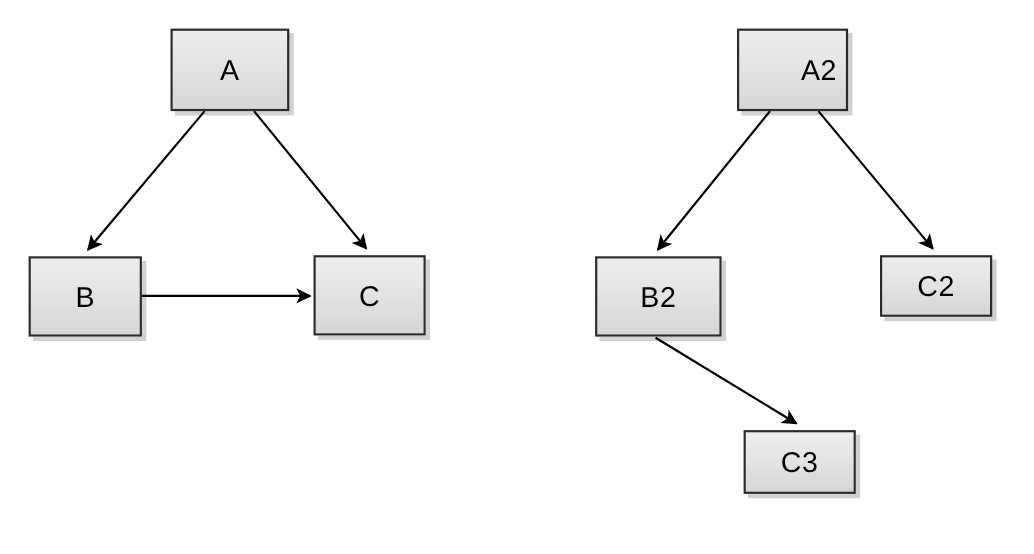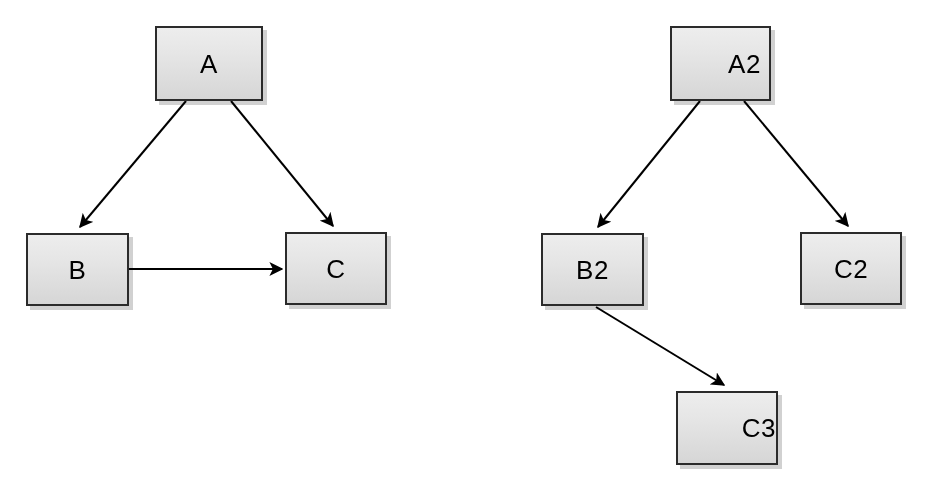--- a/index.html
+++ b/index.html
@@ -75,25 +75,25 @@
   </div>
 
   <div class="node" style="left:285px; top:232px; width:102px; height:73px;">
     <span class="node-label">C</span>
   </div>
 
   <div class="node" style="left:670px; top:26px; width:101px; height:75px;padding-left:48px;">
     <span class="node-label">A2</span>
   </div>
 
-  <div class="node" style="left:541px; top:233px; width:103px; height:73px;">
+  <div class="node" style="left:541px; top:233px; width:115px; height:73px;">
     <span class="node-label">B2</span>
   </div>
 
-  <div class="node" style="left:800px; top:232px; width:102px; height:73px;">
+  <div class="node" style="left:800px; top:232px; width:102px; height:56px;">
     <span class="node-label">C2</span>
   </div>
 
-  <div class="node" style="left:676px; top:391px; width:102px; height:74px;justify-content:flex-end;">
+  <div class="node" style="left:676px; top:391px; width:102px; height:58px;">
     <span class="node-label">C3</span>
   </div>
 
 </div>
 
 </body></html>

